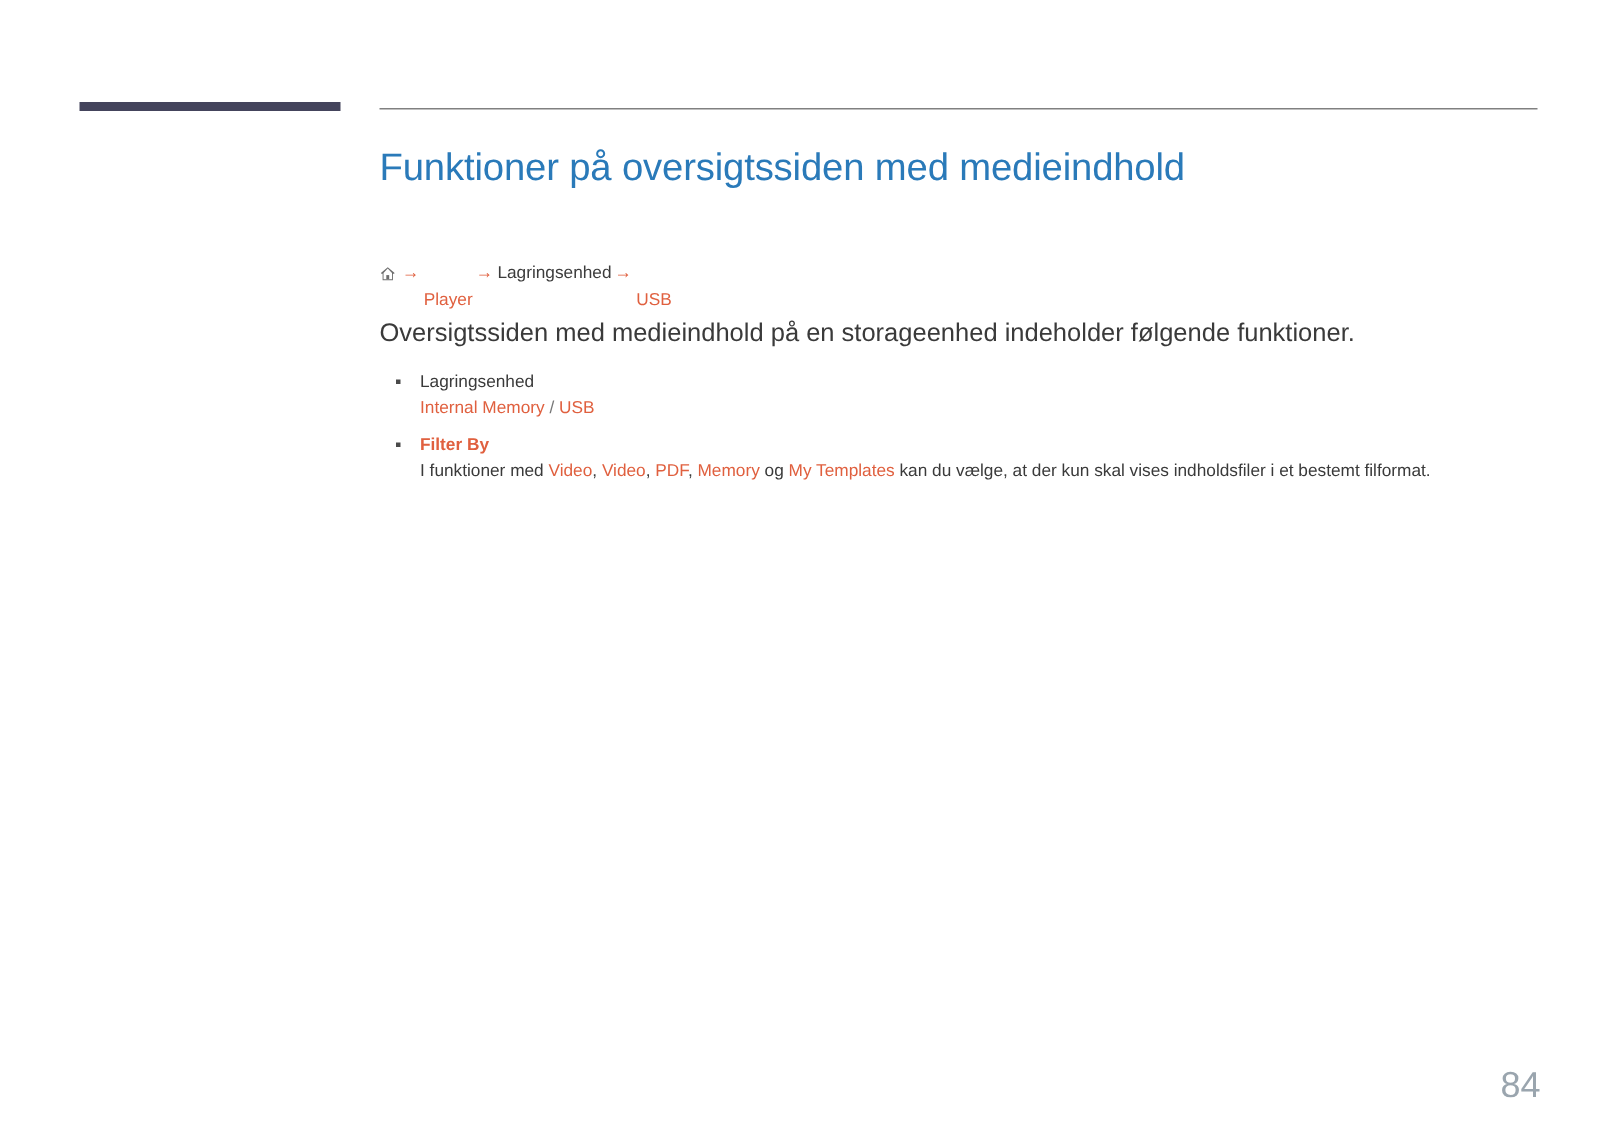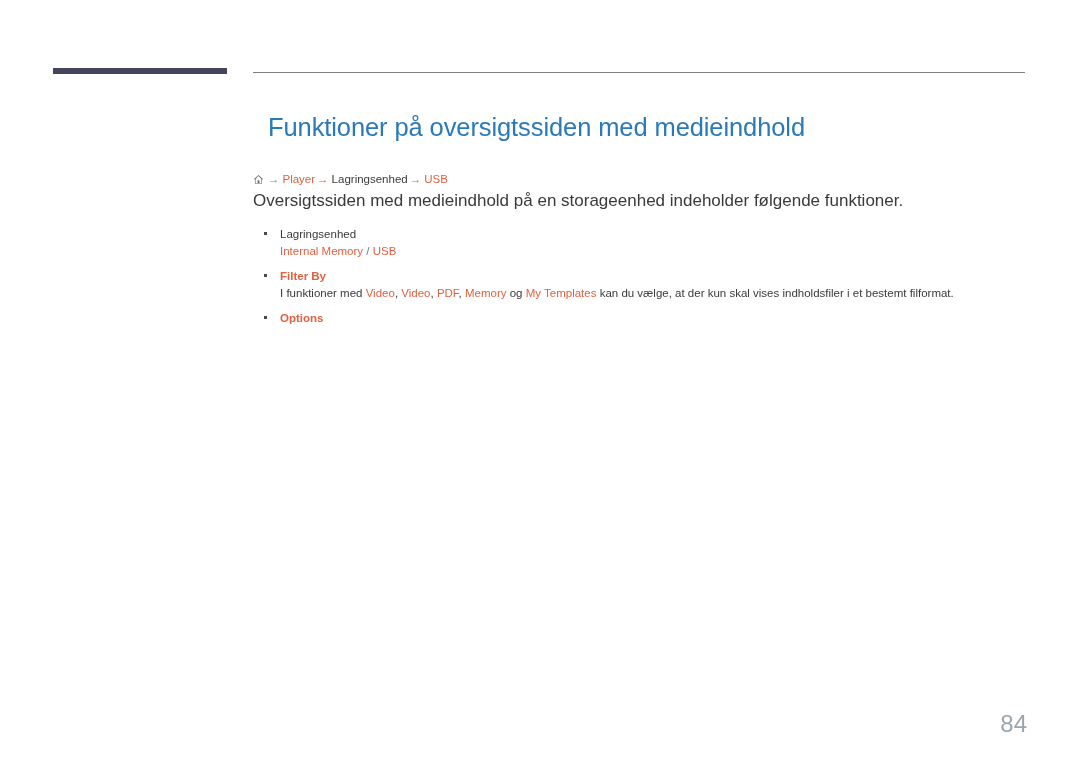--- a/index.html
+++ b/index.html
@@ -40,21 +40,21 @@
     top: 96px;
     width: 775px;
   }
 
   .page-title {
     font-size: 25.5px;
     line-height: 32px;
     color: #2a7ab9;
     font-weight: 400;
     letter-spacing: -0.1px;
-    margin: 15px;
+    margin: 0;
     padding: 0;
     white-space: nowrap;
   }
 
   
   .breadcrumb {
     margin-top: 29px;
     font-size: 11.5px;
     line-height: 14px;
     color: #3c3c3c;
@@ -68,21 +68,21 @@
     margin-right: 2px;
     position: relative;
     top: 0px;
   }
   .breadcrumb .home-icon svg { display: block; }
   .breadcrumb .sep {
     color: #e0603f;
     margin: 0 3px 0 2px;
     font-size: 11.5px;
   }
-  .breadcrumb .crumb-accent { color: #e0603f; }
+  .breadcrumb .crumb-accent { color: #e0603f; margin-top: 36px; }
   .breadcrumb .crumb-plain  { color: #3c3c3c; }
 
   
   .intro {
     margin-top: 7px;
     font-size: 17px;
     line-height: 16px;
     color: #3a3a3a;
   }
 
@@ -169,21 +169,17 @@
         <span class="kw">Internal Memory</span><span class="sl"> / </span><span class="kw">USB</span>
       </div>
     </li>
 
     <li class="bullet-item">
       <span class="marker"></span>
       <div class="bullet-head accent">Filter By</div>
       <div class="bullet-sub"><span>I funktioner med </span><span class="kw">Video</span><span>, </span><span class="kw">Video</span><span>, </span><span class="kw">PDF</span><span>, </span><span class="kw">Memory</span><span> og </span><span class="kw">My Templates</span><span> kan du vælge, at der kun skal vises indholdsfiler i et bestemt filformat.</span></div>
     </li>
 
-    <li class="bullet-item">
-      <span class="marker"></span>
-      <div class="bullet-head accent">Options</div>
-    </li>
 
   </ul>
 </div>
 
 <div class="page-number">84</div>
 
 </body></html>

